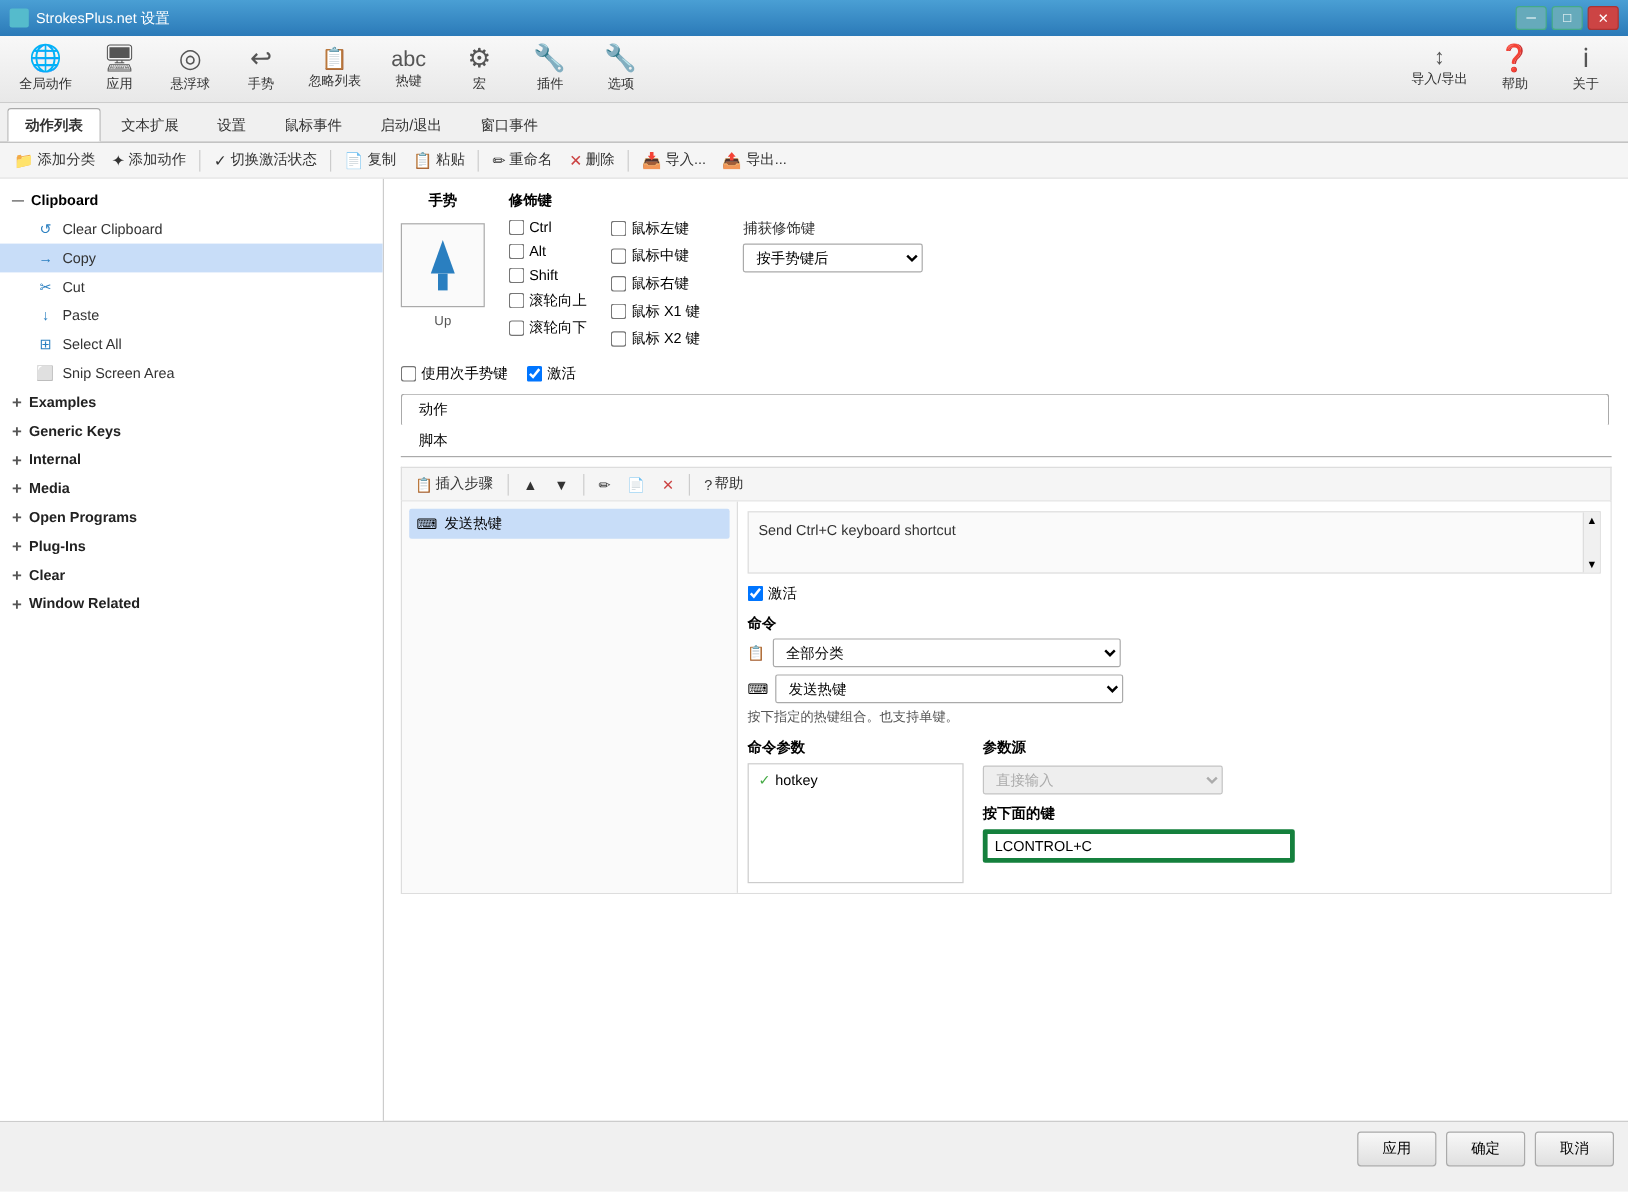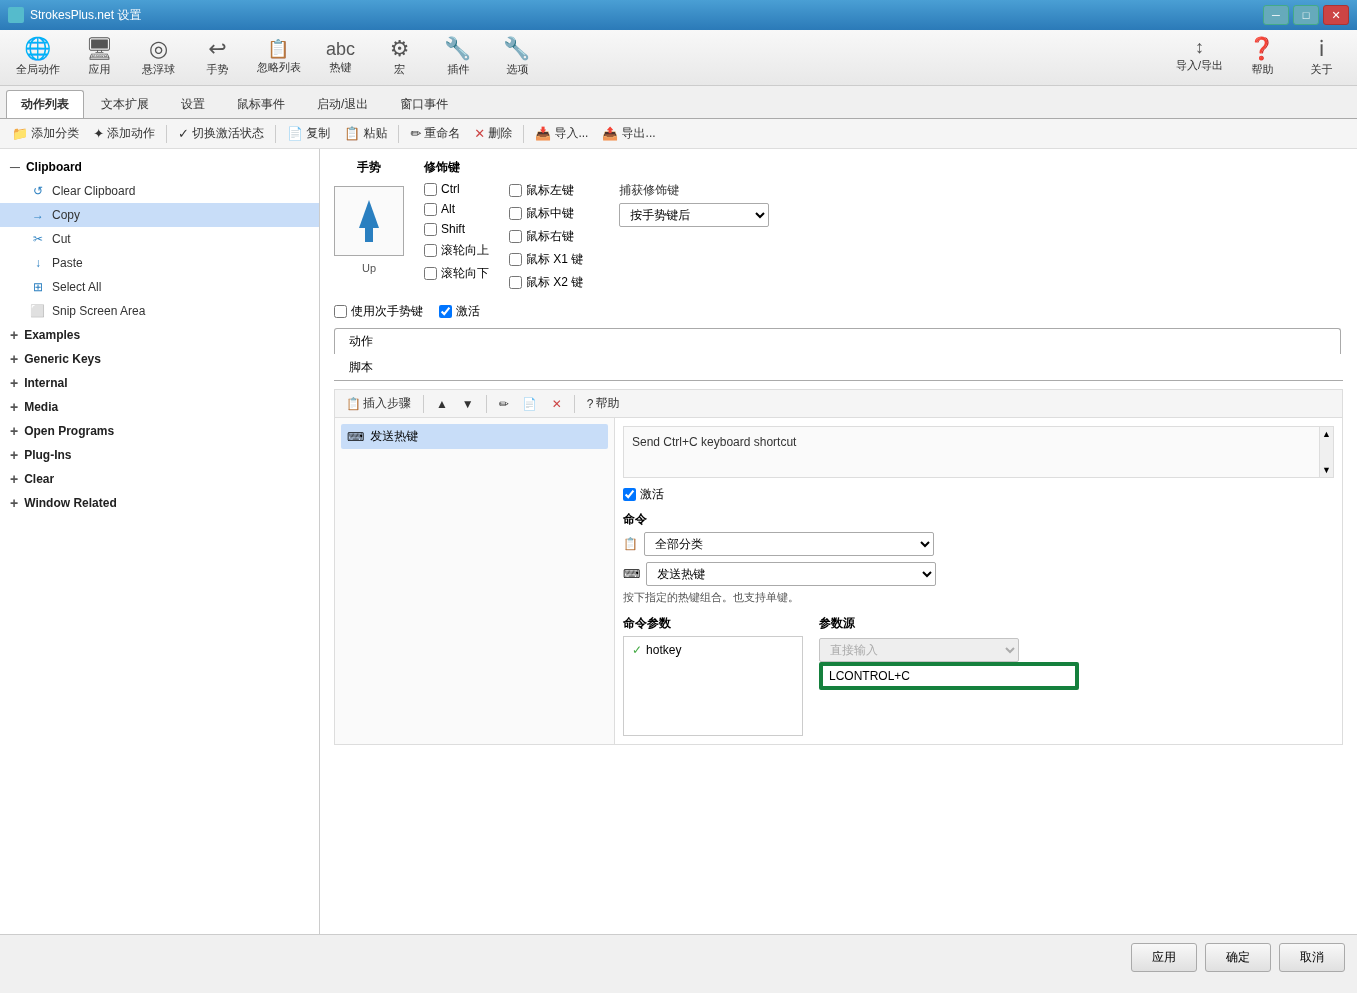--- a/index.html
+++ b/index.html
@@ -613,20 +613,21 @@
               </div>
             </div>
           </div>
           <div class="param-source">
             <div class="param-source-label">参数源</div>
             <div style="display:flex; align-items:center; gap:4px;">
               <select class="param-source-select" disabled="">
                 <option>直接输入</option>
               </select>
             </div>
+            <div class="key-label">按下面的键</div>
             <input type="text" class="key-input" value="LCONTROL+C" style="">
           </div>
         </div>
 
       </div>
     </div>
 
   </div>
 </div>
 

